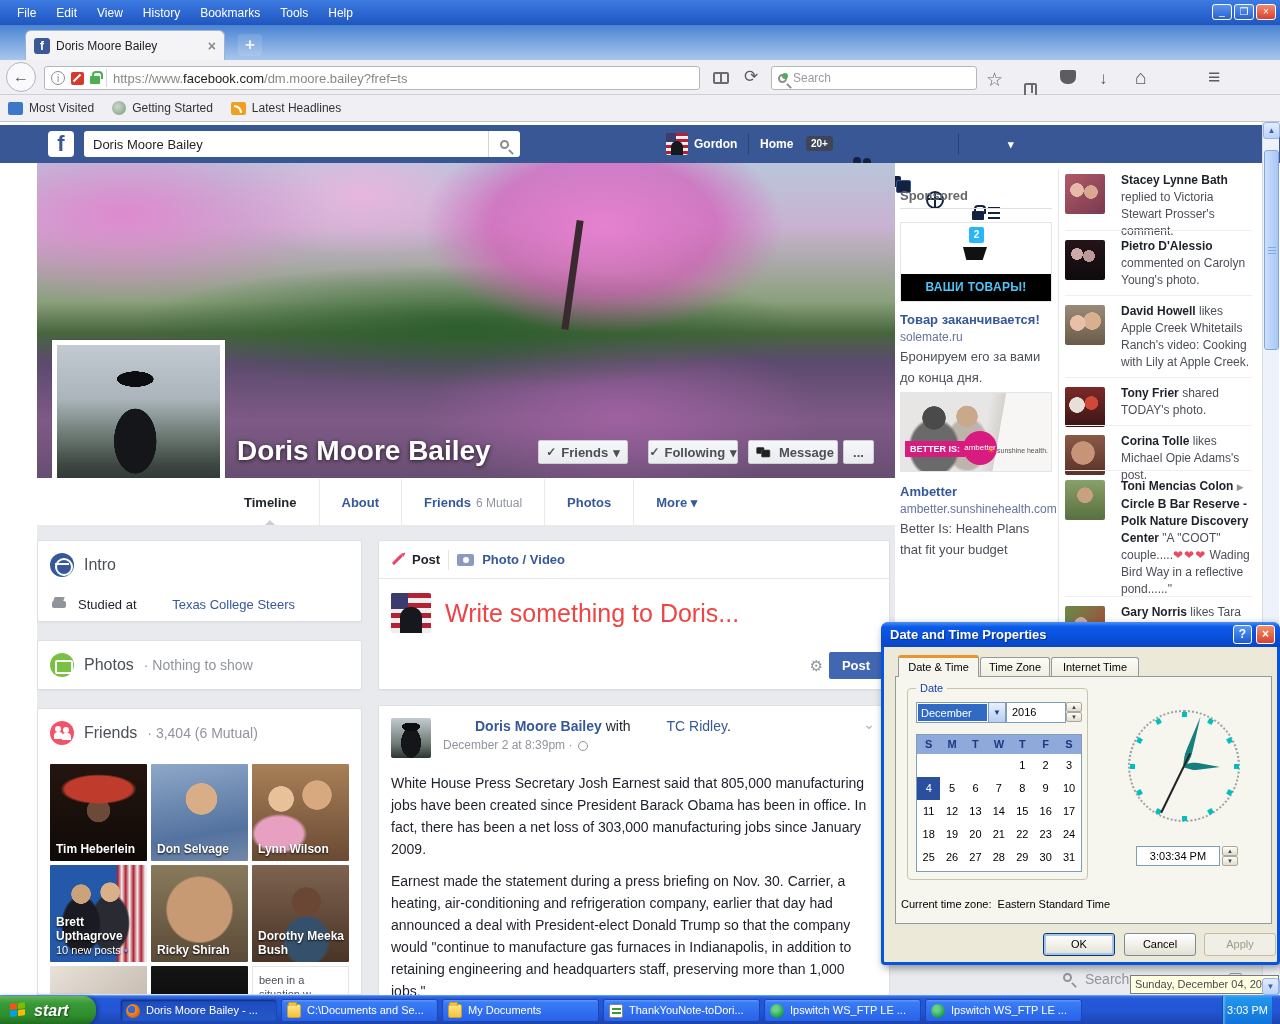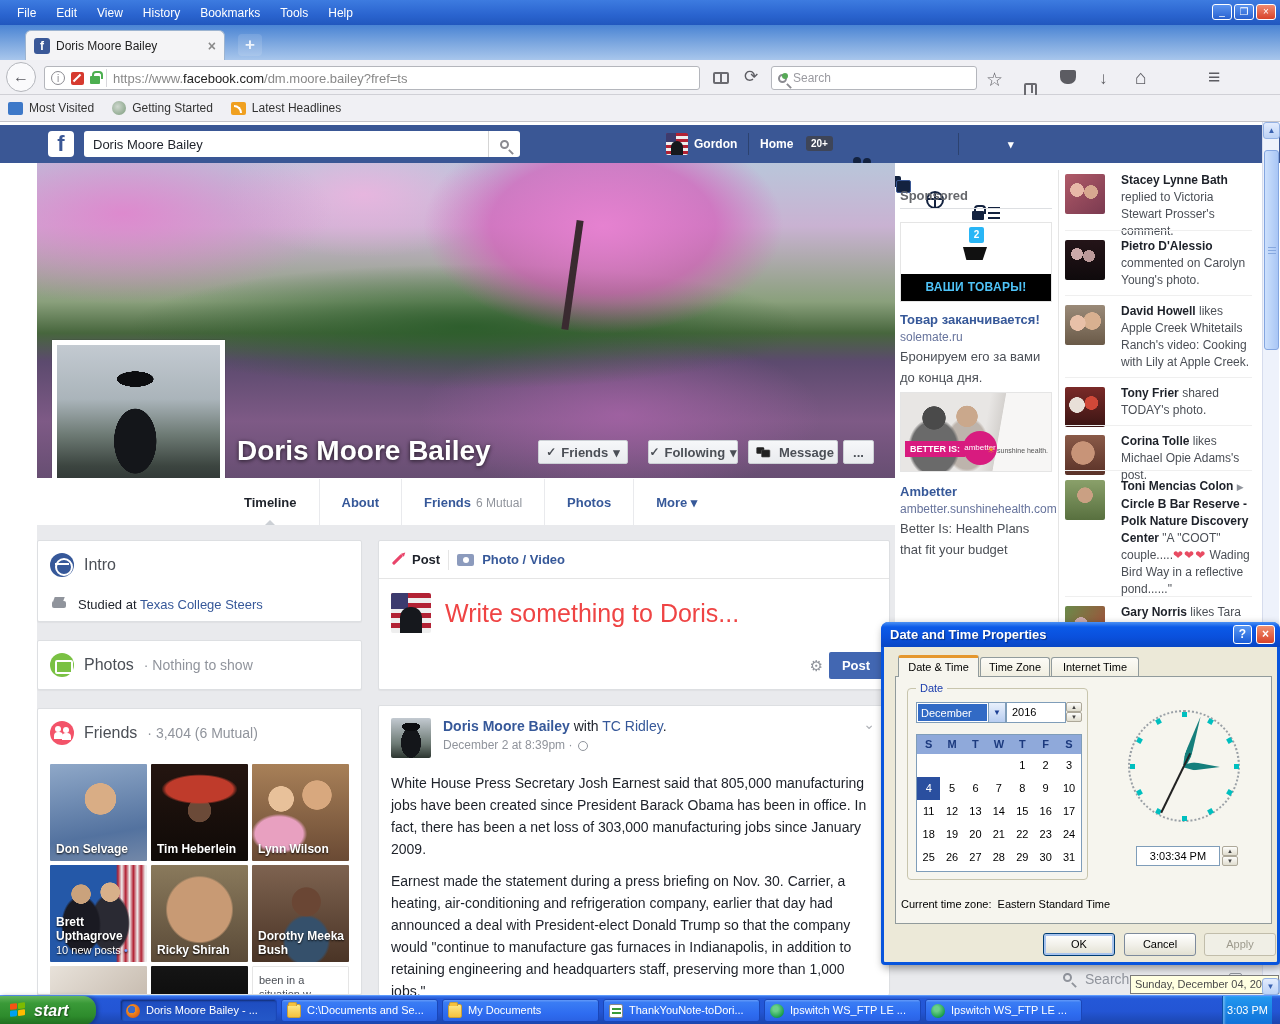--- a/index.html
+++ b/index.html
@@ -108,21 +108,21 @@
   .cico.green{background:#7ac143;}
   .cico.green::before{content:"";position:absolute;left:5px;top:7px;width:14px;height:10px;border:2px solid #fff;border-radius:2px;}
   .cico.pink{background:#f35369;}
   .cico.pink::before{content:"";position:absolute;left:5px;top:5px;width:6px;height:6px;border-radius:50%;background:#fff;box-shadow:8px 1px 0 #fff;}
   .cico.pink::after{content:"";position:absolute;left:4px;top:11px;width:9px;height:7px;border-radius:4px 4px 0 0;background:#fff;box-shadow:8px 1px 0 #fff;}
   .ctitle{font-size:16px;color:#4b4f56;}
   .csub{font-size:14px;color:#90949c;}
   .introrow{display:flex;align-items:center;gap:12px;padding:8px 14px;font-size:13px;color:#1d2129;}
   .gradcap{width:14px;height:7px;background:#90949c;border-radius:2px;position:relative;}
   .gradcap::before{content:"";position:absolute;left:2px;top:-4px;width:10px;height:4px;background:#90949c;transform:skewX(-20deg);}
-  a.fblink{color:#365899;text-decoration:none;}
+  a.fblink{color:#365899;text-decoration:none;margin-left:32px;}
   .fgrid{position:absolute;left:12px;top:55px;display:grid;grid-template-columns:repeat(3,97px);grid-auto-rows:97px;gap:4px;}
   .ftile{position:relative;overflow:hidden;border-radius:1px;}
   .fname{position:absolute;left:6px;bottom:5px;color:#fff;font-size:12px;font-weight:bold;text-shadow:0 1px 2px rgba(0,0,0,.9);line-height:14px;}
   .fsub{font-weight:normal;font-size:11px;}
   .fsub i{font-style:normal;color:#6f9bff;}
   .ft1{background:radial-gradient(circle 16px at 52% 36%,#d9ad85 97%,transparent),linear-gradient(170deg,#8fa8c8,#53729f 70%,#7388a8);}
   .ft2{background:radial-gradient(ellipse 38px 15px at 50% 26%,#bf3b2b 88%,transparent),radial-gradient(circle 12px at 50% 48%,#6b4a38 95%,transparent),linear-gradient(#241510,#0f0a07);}
   .ft3{background:radial-gradient(circle 13px at 30% 36%,#e8c19a 96%,transparent),radial-gradient(circle 15px at 67% 32%,#d8a87e 96%,transparent),radial-gradient(ellipse 28px 20px at 28% 72%,#e8a0c0 85%,transparent),linear-gradient(#a88058,#6a4a34);}
   .ft4{background:radial-gradient(circle 10px at 32% 30%,#caa27c 95%,transparent),radial-gradient(circle 10px at 62% 28%,#d8b08a 95%,transparent),radial-gradient(ellipse 20px 30px at 32% 62%,#1a1a22 90%,transparent),radial-gradient(ellipse 20px 30px at 62% 60%,#2a2a33 90%,transparent),linear-gradient(90deg,#2458a8 68%,#b22234 70%,#eee 74%,#b22234 78%,#eee 82%,#b22234 86%,#eee 90%,#b22234 94%,#eee 98%);}
   .ft5{background:radial-gradient(circle 34px at 50% 46%,#c89a74 94%,transparent),linear-gradient(#8a7a5c,#5a4a38);}
@@ -391,25 +391,25 @@
           <span class="csub">· Nothing to show</span>
         </div>
     </div>
     <div class="a card" style="left:37px;top:586px;width:325px;height:287px;overflow:hidden;">
       <div class="chead">
           <span class="cico pink"></span>
           <span class="ctitle">Friends</span>
           <span class="csub">· 3,404 (6 Mutual)</span>
         </div>
       <div class="fgrid">
+        <div class="ftile ft2">
+            <span class="fname">Tim Heberlein</span>
+          </div>
         <div class="ftile ft1">
             <span class="fname">Don Selvage</span>
-          </div>
-        <div class="ftile ft2">
-            <span class="fname">Tim Heberlein</span>
           </div>
         <div class="ftile ft3">
             <span class="fname">Lynn Wilson</span>
           </div>
         <div class="ftile ft4">
             <span class="fname"><span>Brett Upthagrove</span><br><span class="fsub"><span>10 new posts </span><i>•</i></span></span>
           </div>
         <div class="ftile ft5">
             <span class="fname">Ricky Shirah</span>
           </div>

